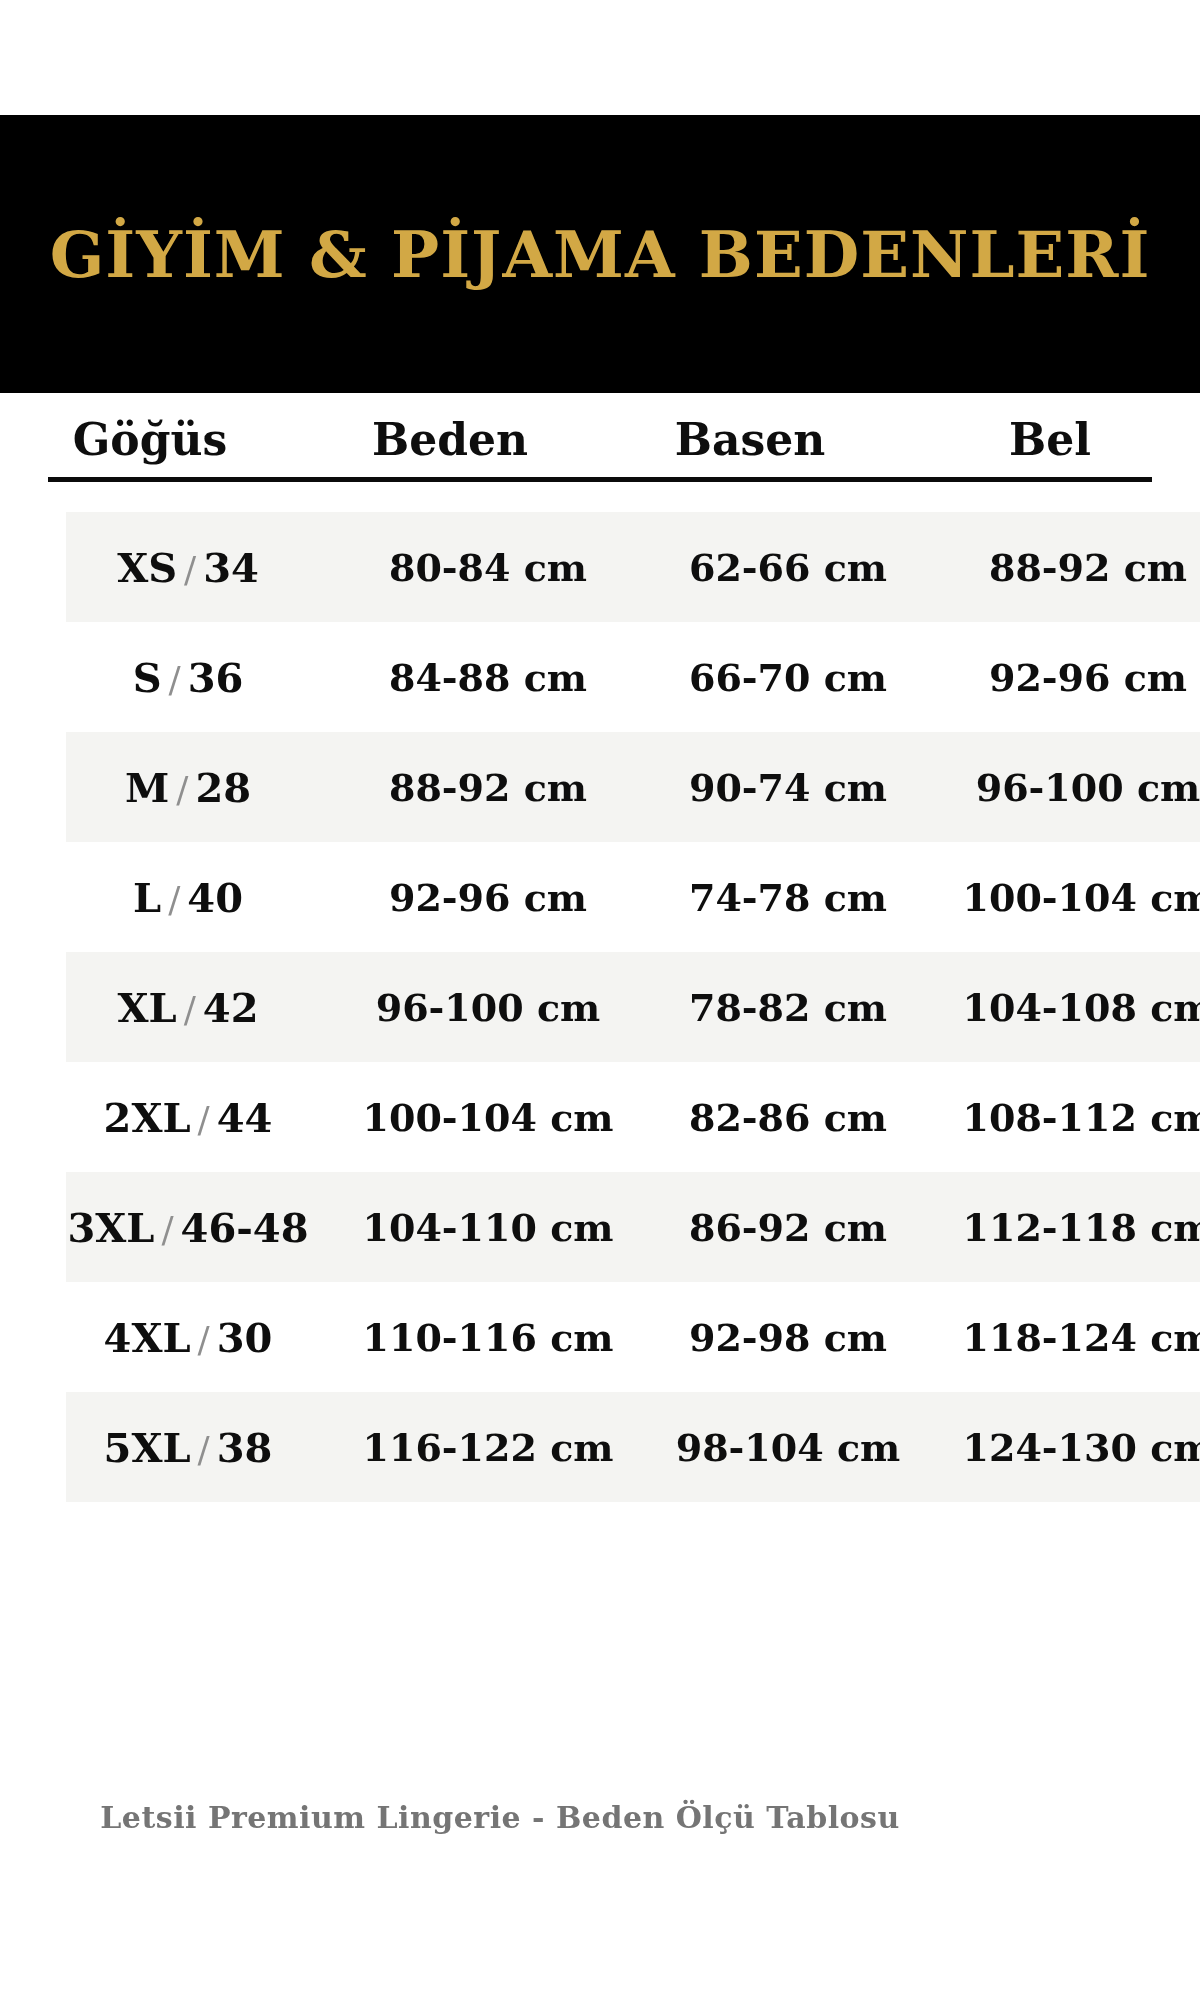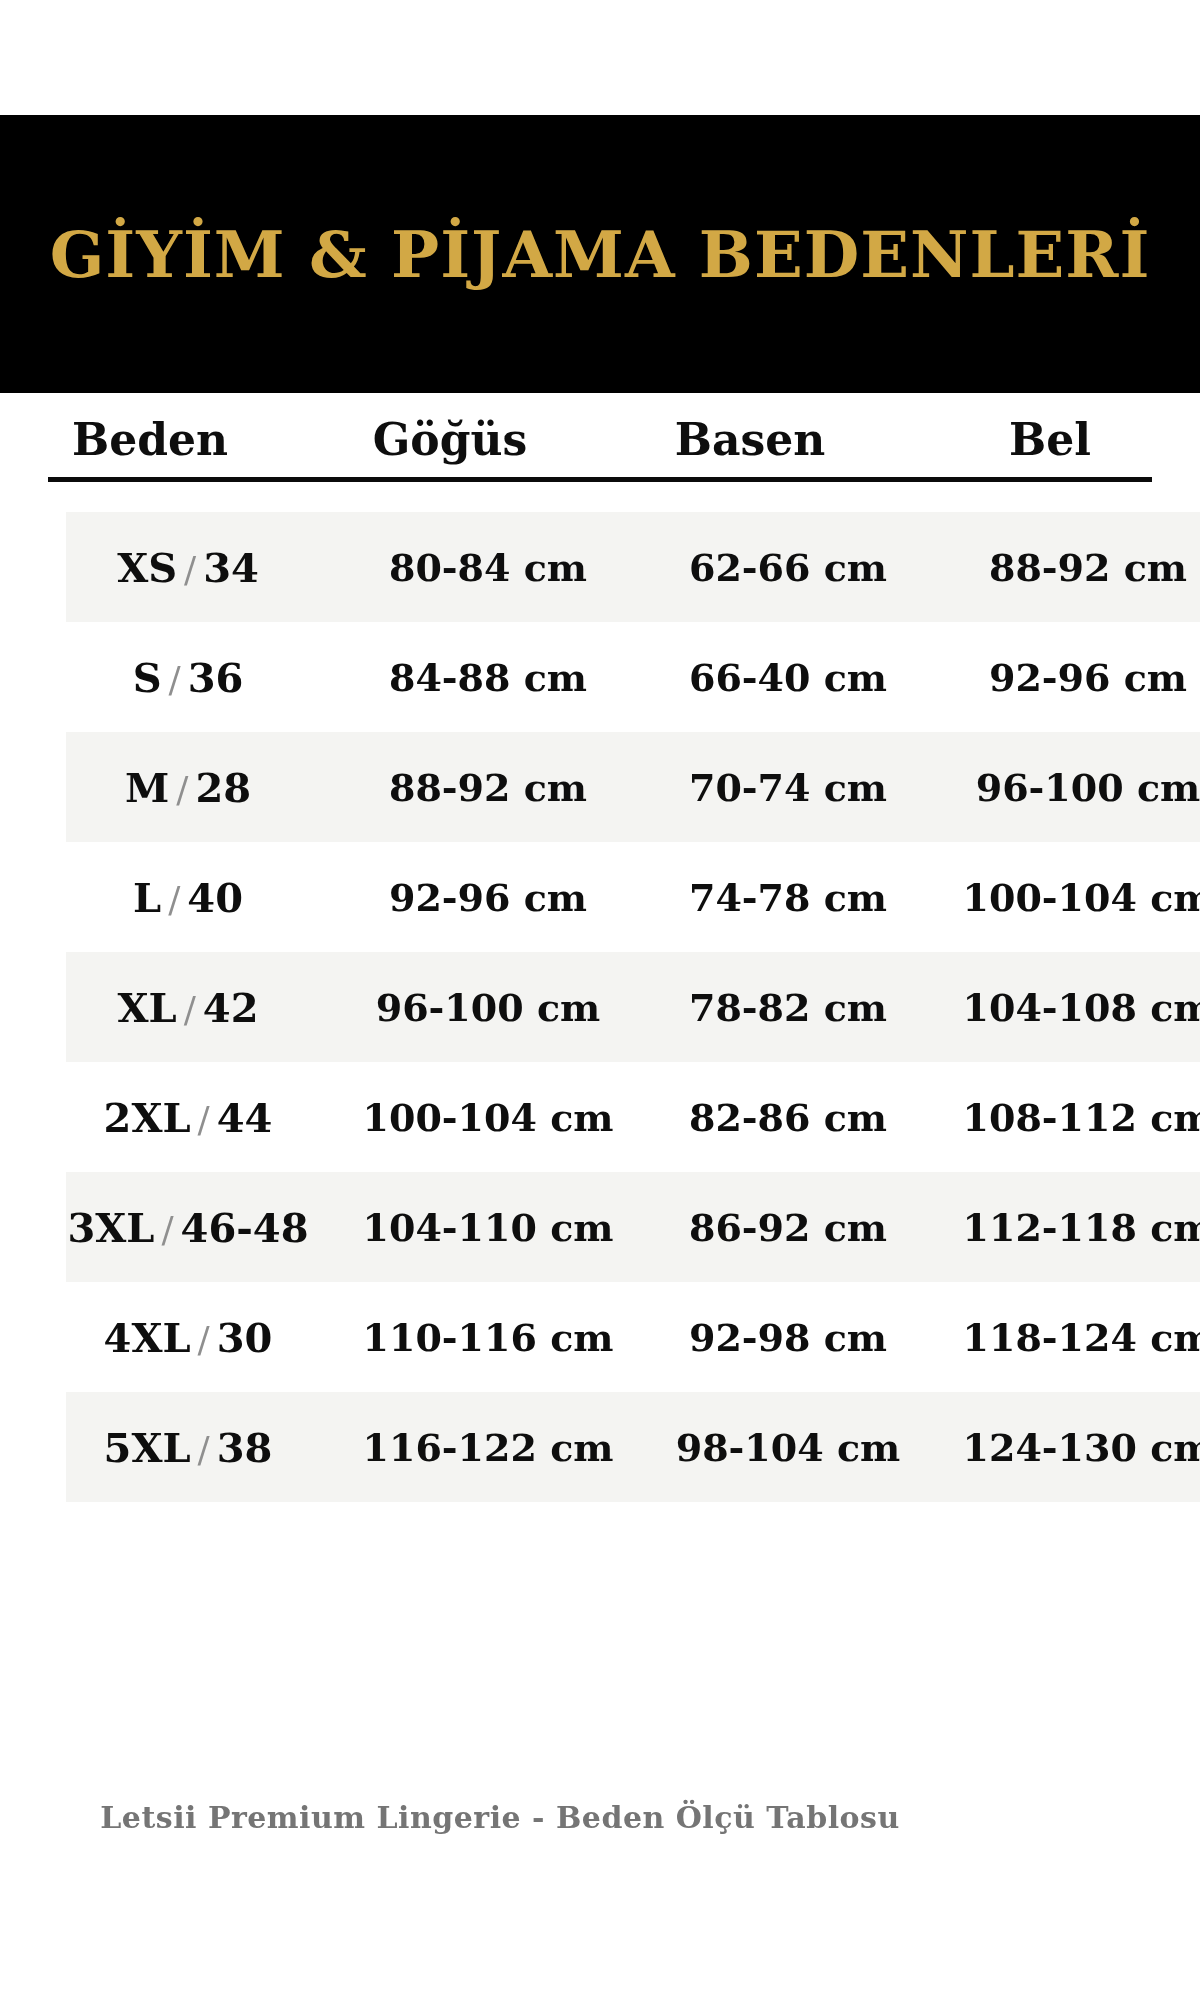--- a/index.html
+++ b/index.html
@@ -61,52 +61,52 @@
   }
 </style>
 </head>
 <body>
 
 <div class="banner">
   <div class="banner-title">GİYİM &amp; PİJAMA BEDENLERİ</div>
 </div>
 
 <div class="thead">
+  <div class="th">Göğüs</div>
   <div class="th">Beden</div>
-  <div class="th">Göğüs</div>
   <div class="th">Basen</div>
   <div class="th">Bel</div>
 </div>
 
 <div class="rule"></div>
 
 <div class="tbody">
     <div class="row">
       <div class="stripe"></div>
       <div class="cells">
         <div class="cell size"><span>XS</span><span class="slash">/</span><span>34</span></div>
         <div class="cell">80-84 cm</div>
         <div class="cell">62-66 cm</div>
         <div class="cell">88-92 cm</div>
       </div>
     </div>
     <div class="row">
       <div class="cells">
         <div class="cell size"><span>S</span><span class="slash">/</span><span>36</span></div>
         <div class="cell">84-88 cm</div>
-        <div class="cell">66-40 cm</div>
+        <div class="cell">66-70 cm</div>
         <div class="cell">92-96 cm</div>
       </div>
     </div>
     <div class="row">
       <div class="stripe"></div>
       <div class="cells">
         <div class="cell size"><span>M</span><span class="slash">/</span><span>28</span></div>
         <div class="cell">88-92 cm</div>
-        <div class="cell">70-74 cm</div>
+        <div class="cell">90-74 cm</div>
         <div class="cell">96-100 cm</div>
       </div>
     </div>
     <div class="row">
       <div class="cells">
         <div class="cell size"><span>L</span><span class="slash">/</span><span>40</span></div>
         <div class="cell">92-96 cm</div>
         <div class="cell">74-78 cm</div>
         <div class="cell">100-104 cm</div>
       </div>

